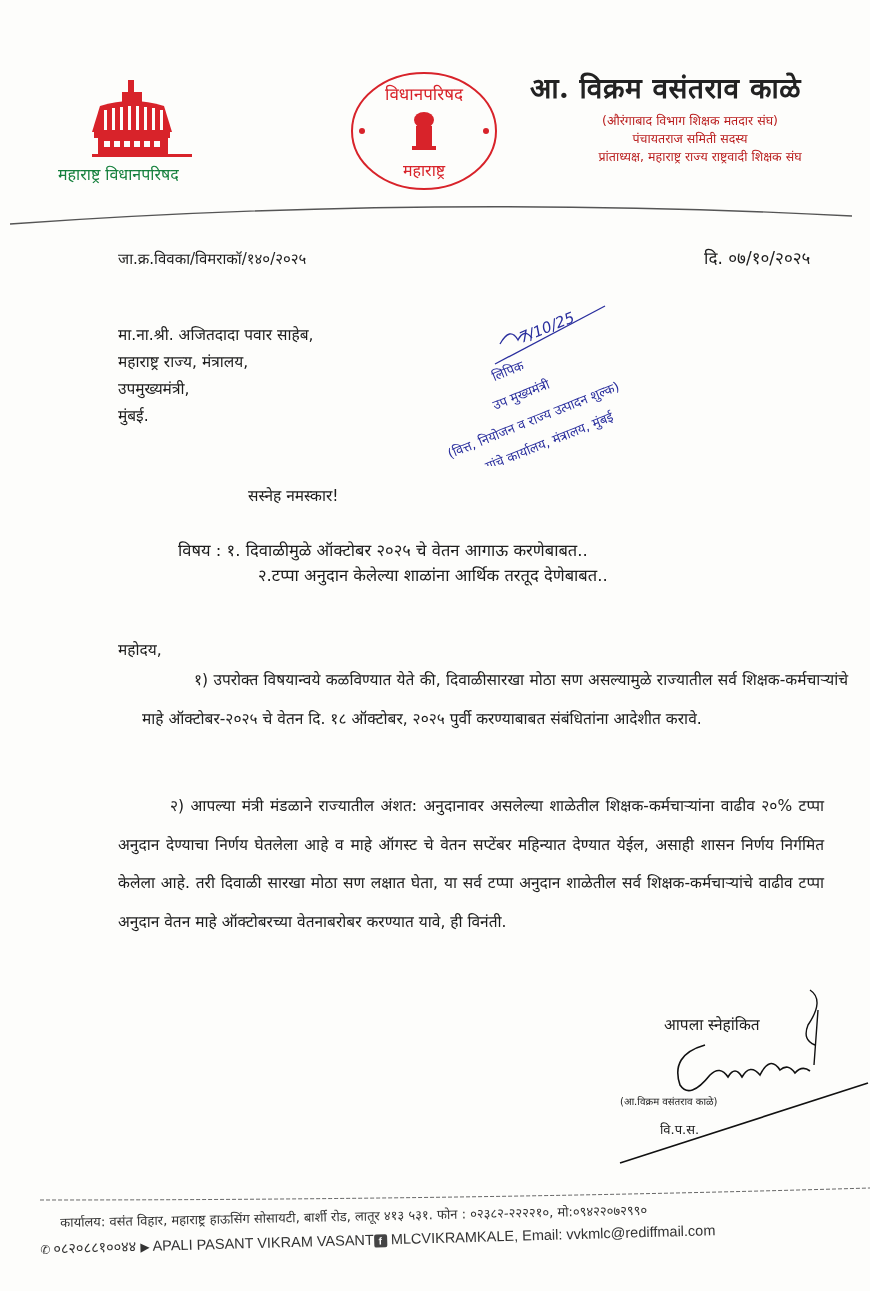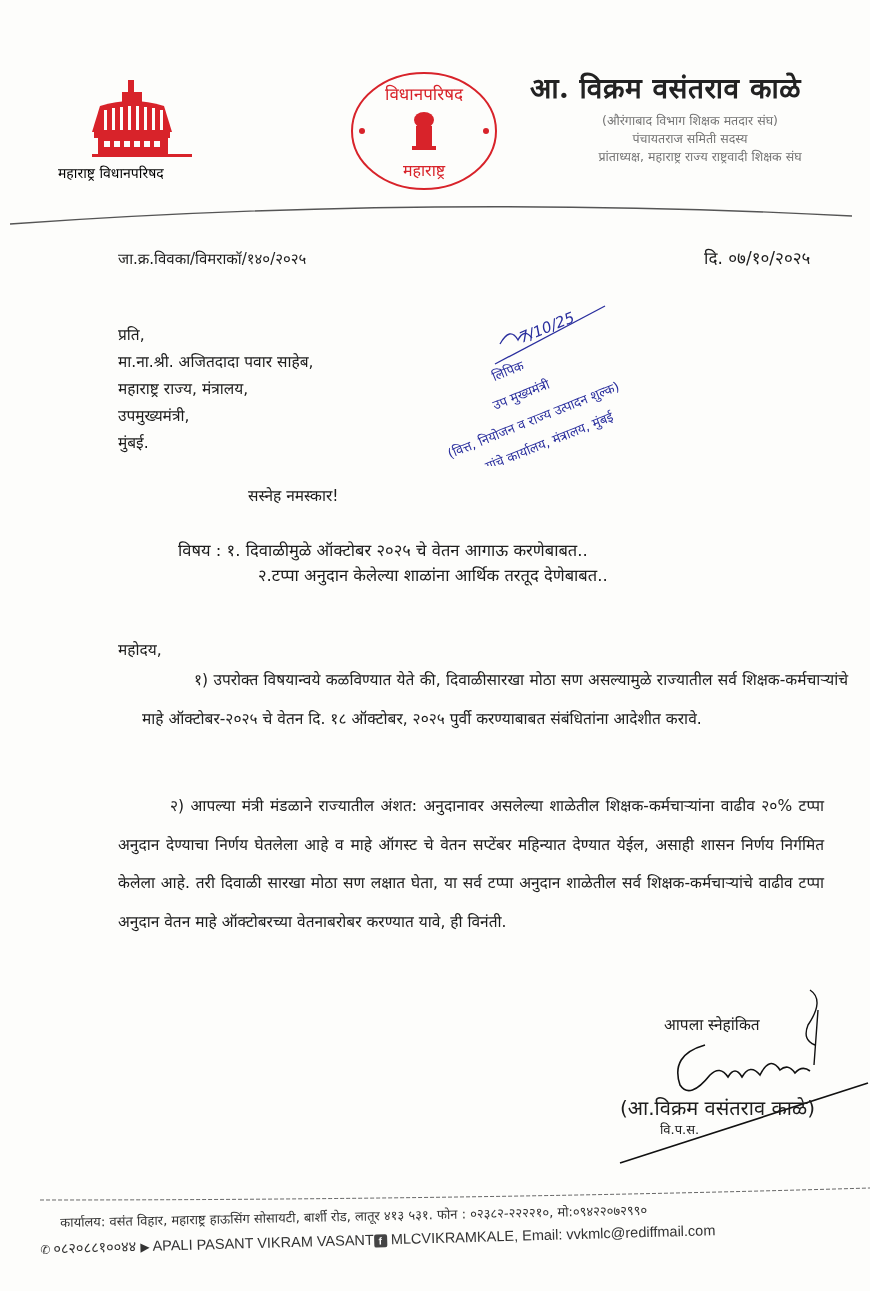--- a/index.html
+++ b/index.html
@@ -6,24 +6,24 @@
   body {
     width:870px; height:1291px; position:relative; overflow:hidden;
     background:#fdfdfb;
     font-family:"DejaVu Sans", "Liberation Sans", sans-serif;
     color:#1c1c1c;
   }
   .abs { position:absolute; }
 
   
   .left-logo { left:60px; top:70px; width:150px; height:120px; }
-  .left-logo-caption { left:58px; top:163px; font-size:14px; color:#000000; white-space:nowrap; }
+  .left-logo-caption { left:58px; top:163px; font-size:16px; color:#15803d; white-space:nowrap; }
   .seal { left:348px; top:68px; width:152px; height:126px; }
   .author-name { left:530px; top:68px; font-size:28px; font-weight:bold; color:#222; white-space:nowrap; letter-spacing:0.5px; font-family:"DejaVu Serif", serif; }
-  .author-line { font-size:12.5px; color:#737373; white-space:nowrap; text-align:center; width:270px; }
+  .author-line { font-size:12.5px; color:#b91c1c; white-space:nowrap; text-align:center; width:270px; }
   .al1 { left:555px; top:112px; }
   .al2 { left:555px; top:130px; }
   .al3 { left:555px; top:148px; width:290px; }
   .header-rule { left:0; top:196px; width:870px; height:30px; }
 
   .ref-no { left:118px; top:248px; font-size:15px; white-space:nowrap; }
   .ref-date { left:692px; top:246px; font-size:17px; white-space:nowrap;margin-left:12px; }
 
   .to-block { left:118px; top:322px; font-size:15.5px; line-height:27px; }
 
@@ -36,21 +36,21 @@
 
   .salutation { left:118px; top:638px; font-size:15.5px; }
 
   .para { left:118px; width:706px; font-size:15.5px; line-height:38.5px; text-align:justify; }
   .p1 { top:661px;margin-left:24px; }
   .p2 { top:787px; }
   .indent { display:inline-block; width:52px; }
 
   .closing { left:664px; top:1005px; font-size:15.5px;margin-top:8px; }
   .signature { left:610px; top:985px; width:260px; height:180px; }
-  .sig-name { left:620px; top:1094px; font-size:20px; white-space:nowrap; }
+  .sig-name { left:620px; top:1094px; font-size:10px; white-space:nowrap; }
   .sig-title { left:660px; top:1120px; font-size:13px; white-space:nowrap; }
 
   .footer-rule { left:40px; top:1186px; width:830px; height:20px; }
   .footer-line1 { left:60px; top:1213px; font-size:13px; color:#333; white-space:nowrap; transform:rotate(-1.2deg); transform-origin:left top; }
   .footer-line2 { left:40px; top:1238px; font-size:14.5px; color:#333; white-space:nowrap; transform:rotate(-1.6deg); transform-origin:left top; font-family:"Liberation Sans", sans-serif; }
   .footer-line2 .ic { display:inline-block; font-size:12px; margin-right:3px; }
   .fb { display:inline-block; width:13px; height:13px; background:#444; color:#fff; font-size:10px; line-height:13px; text-align:center; border-radius:2px; vertical-align:middle; margin:0 4px 0 0; font-weight:bold; }
 </style>
 </head>
 <body>
@@ -108,21 +108,20 @@
 <div class="abs author-line al3">प्रांताध्यक्ष, महाराष्ट्र राज्य राष्ट्रवादी शिक्षक संघ</div>
 
 <svg class="abs header-rule" viewBox="0 0 870 30">
   <path d="M10 28 Q430 -2 852 20" stroke="#555" stroke-width="1.4" fill="none"></path>
 </svg>
 
 <div class="abs ref-no">जा.क्र.विवका/विमराकॉ/१४०/२०२५</div>
 <div class="abs ref-date">दि. ०७/१०/२०२५</div>
 
 <div class="abs to-block">
-  <div>प्रति,</div>
   <div>मा.ना.श्री. अजितदादा पवार साहेब,</div>
   <div>महाराष्ट्र राज्य, मंत्रालय,</div>
   <div>उपमुख्यमंत्री,</div>
   <div>मुंबई.</div>
 </div>
 
 <div class="abs stamp">
   <svg width="270" height="170" viewBox="0 0 270 170">
     <g fill="#2a2f9e" font-family="DejaVu Sans, sans-serif" transform="rotate(-22 135 85)">
       <text x="100" y="30" font-size="15" font-style="italic">7/10/25</text>

